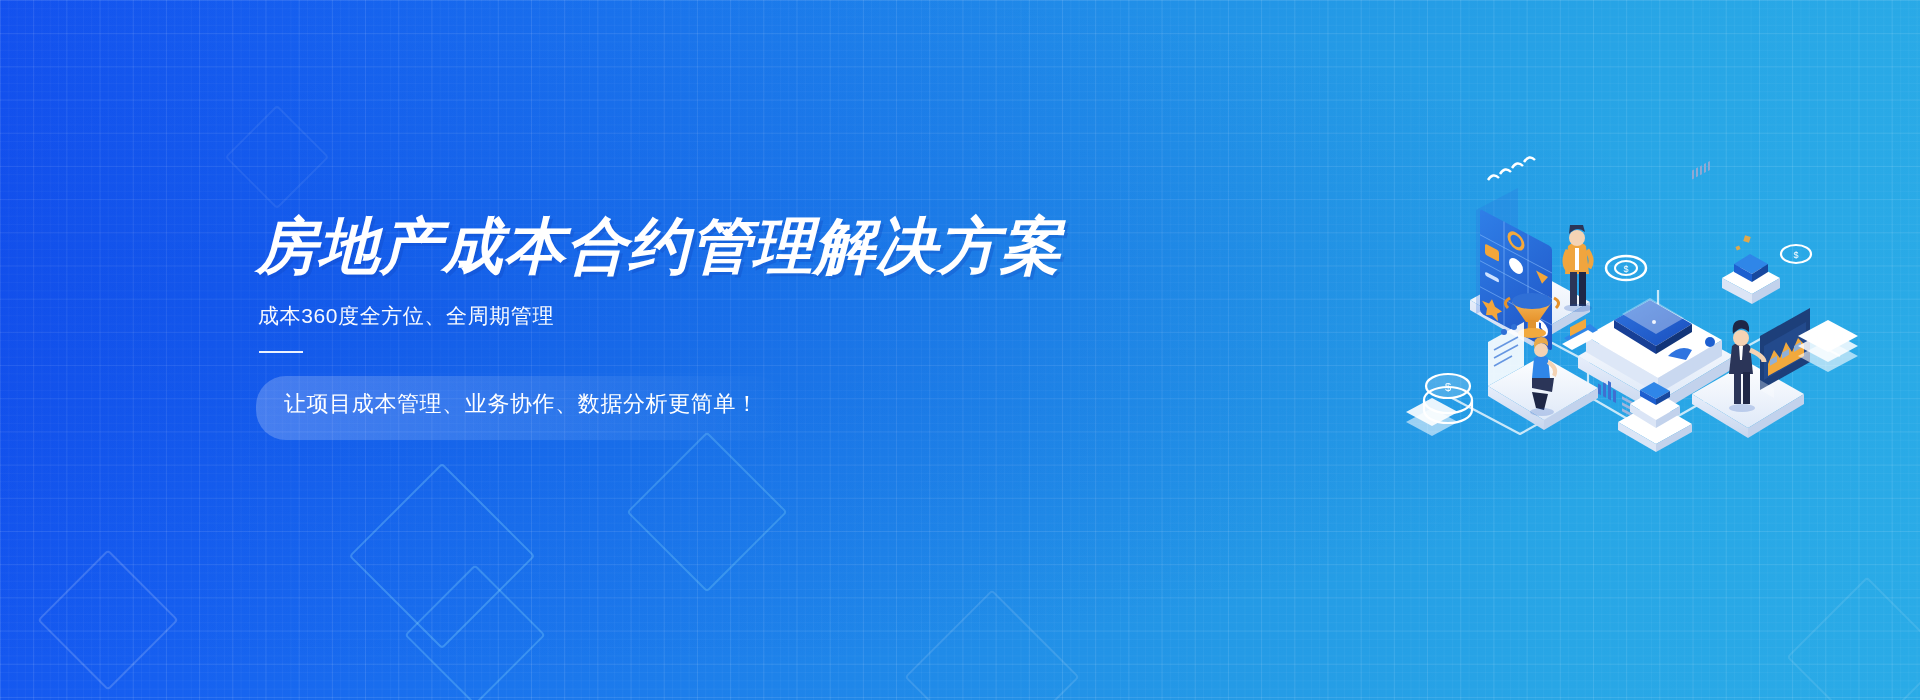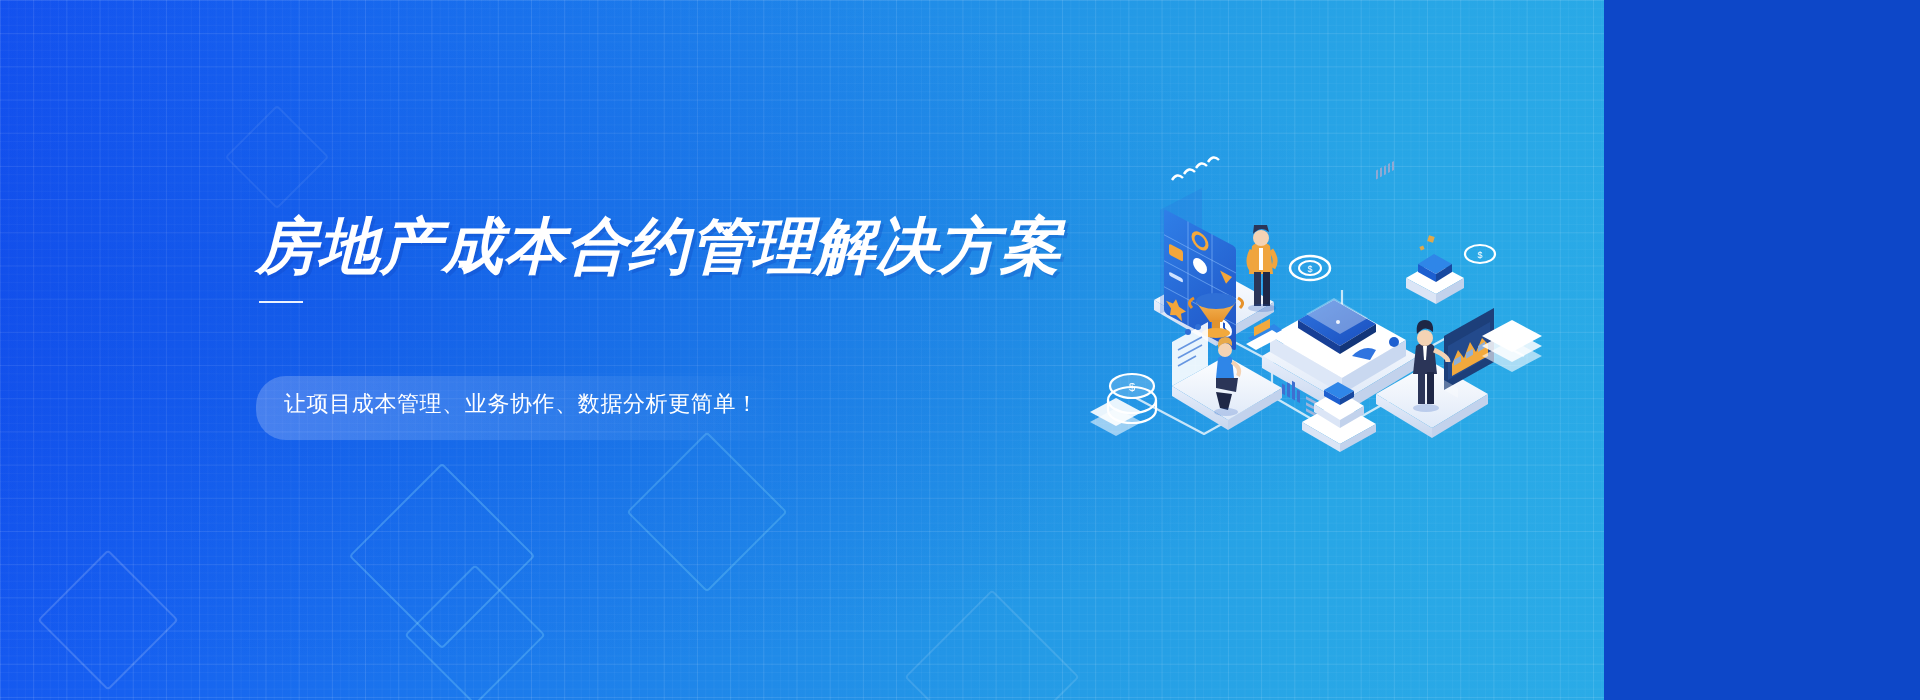--- a/index.html
+++ b/index.html
@@ -1,20 +1,20 @@
 <!DOCTYPE html>
 <html><head>
 <meta charset="utf-8">
 <style>
   html,body{margin:0;padding:0;background:#0d47c8;}
   body{font-family:"Liberation Sans","DejaVu Sans",sans-serif;}
 
   .banner{
     position:relative;
-    width:1604px;height:700px;
+    width:1920px;height:700px;
     overflow:hidden;
     background:linear-gradient(100deg,
       #1452ef 0%,
       #1660f0 14%,
       #1a74ed 30%,
       #1f87e9 48%,
       #249ae6 66%,
       #28a6e6 82%,
       #2aabe7 100%);
   }
@@ -122,20 +122,21 @@
   <div class="diamond d1"></div>
   <div class="diamond d2"></div>
   <div class="diamond d3"></div>
   <div class="diamond d4"></div>
   <div class="diamond d5"></div>
   <div class="diamond d6"></div>
   <div class="diamond d7"></div>
 
   <div class="copy">
     <h1 class="title">房地产成本合约管理解决方案</h1>
+    <div class="subtitle">成本360度全方位、全周期管理</div>
     <hr class="rule">
   </div>
 
   <div class="pill">
     <span>让项目成本管理、业务协作、数据分析更简单！</span>
   </div>
 
   <div class="art">
     <svg viewBox="0 0 480 300" xmlns="http://www.w3.org/2000/svg">
       <defs>

